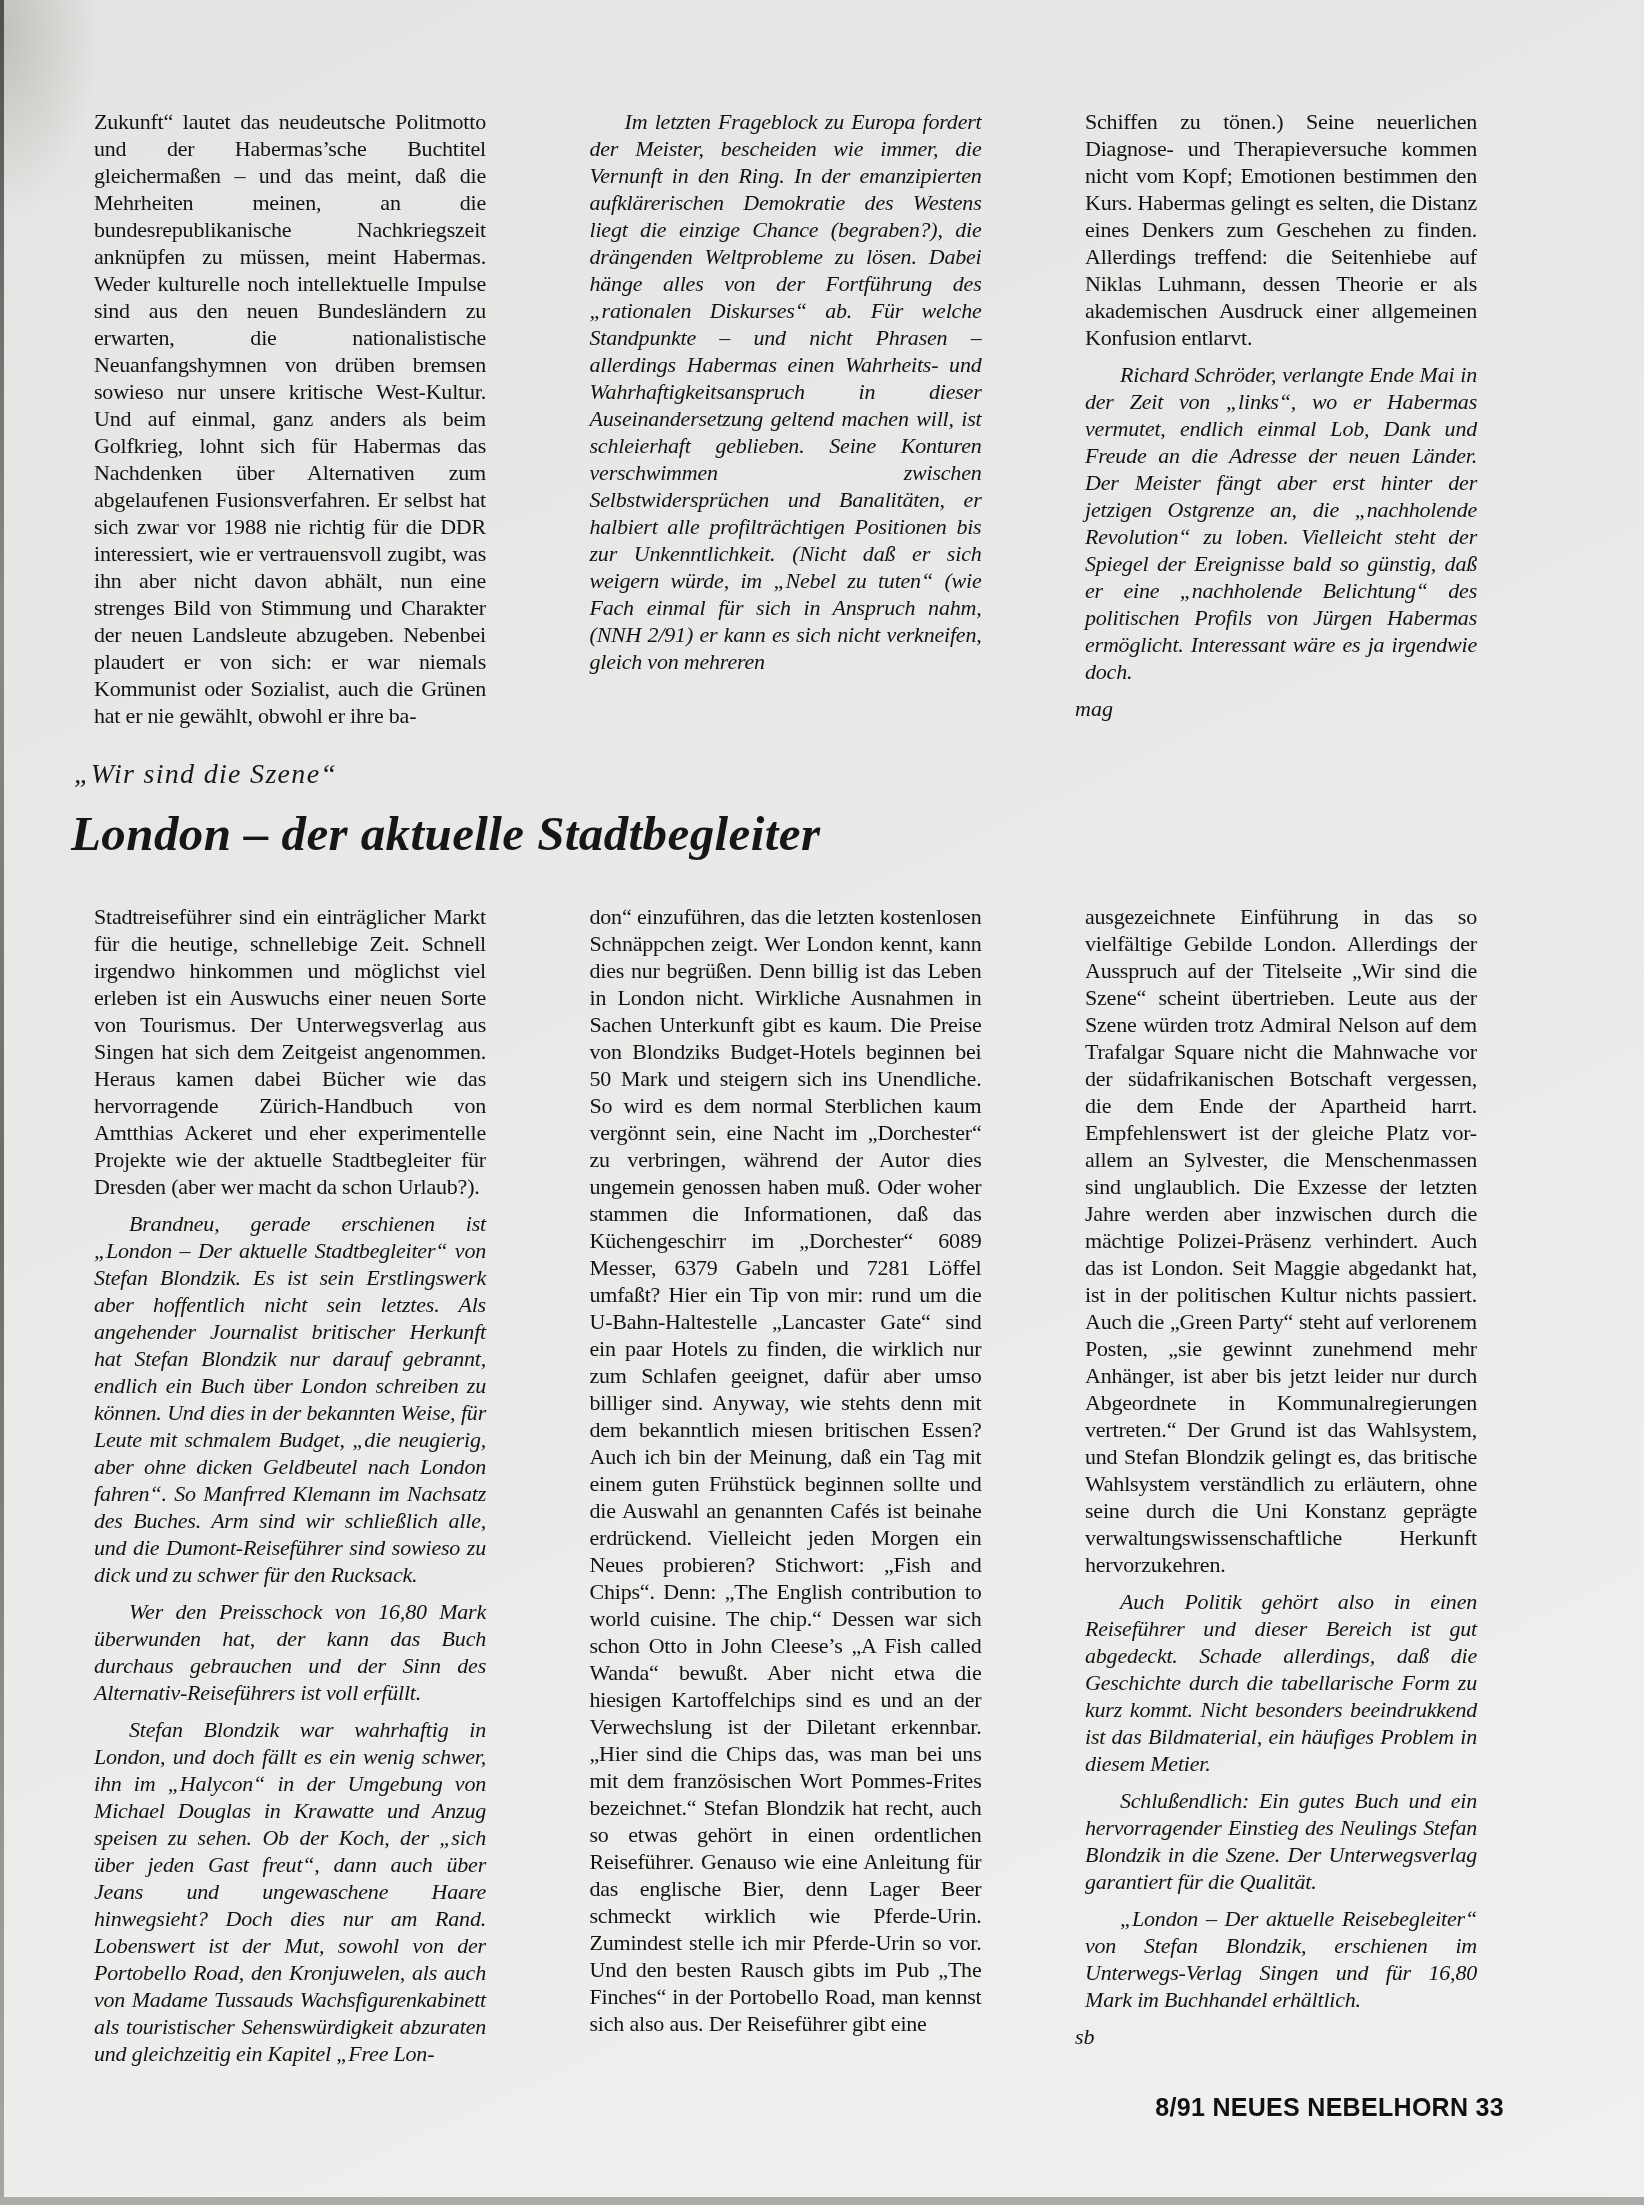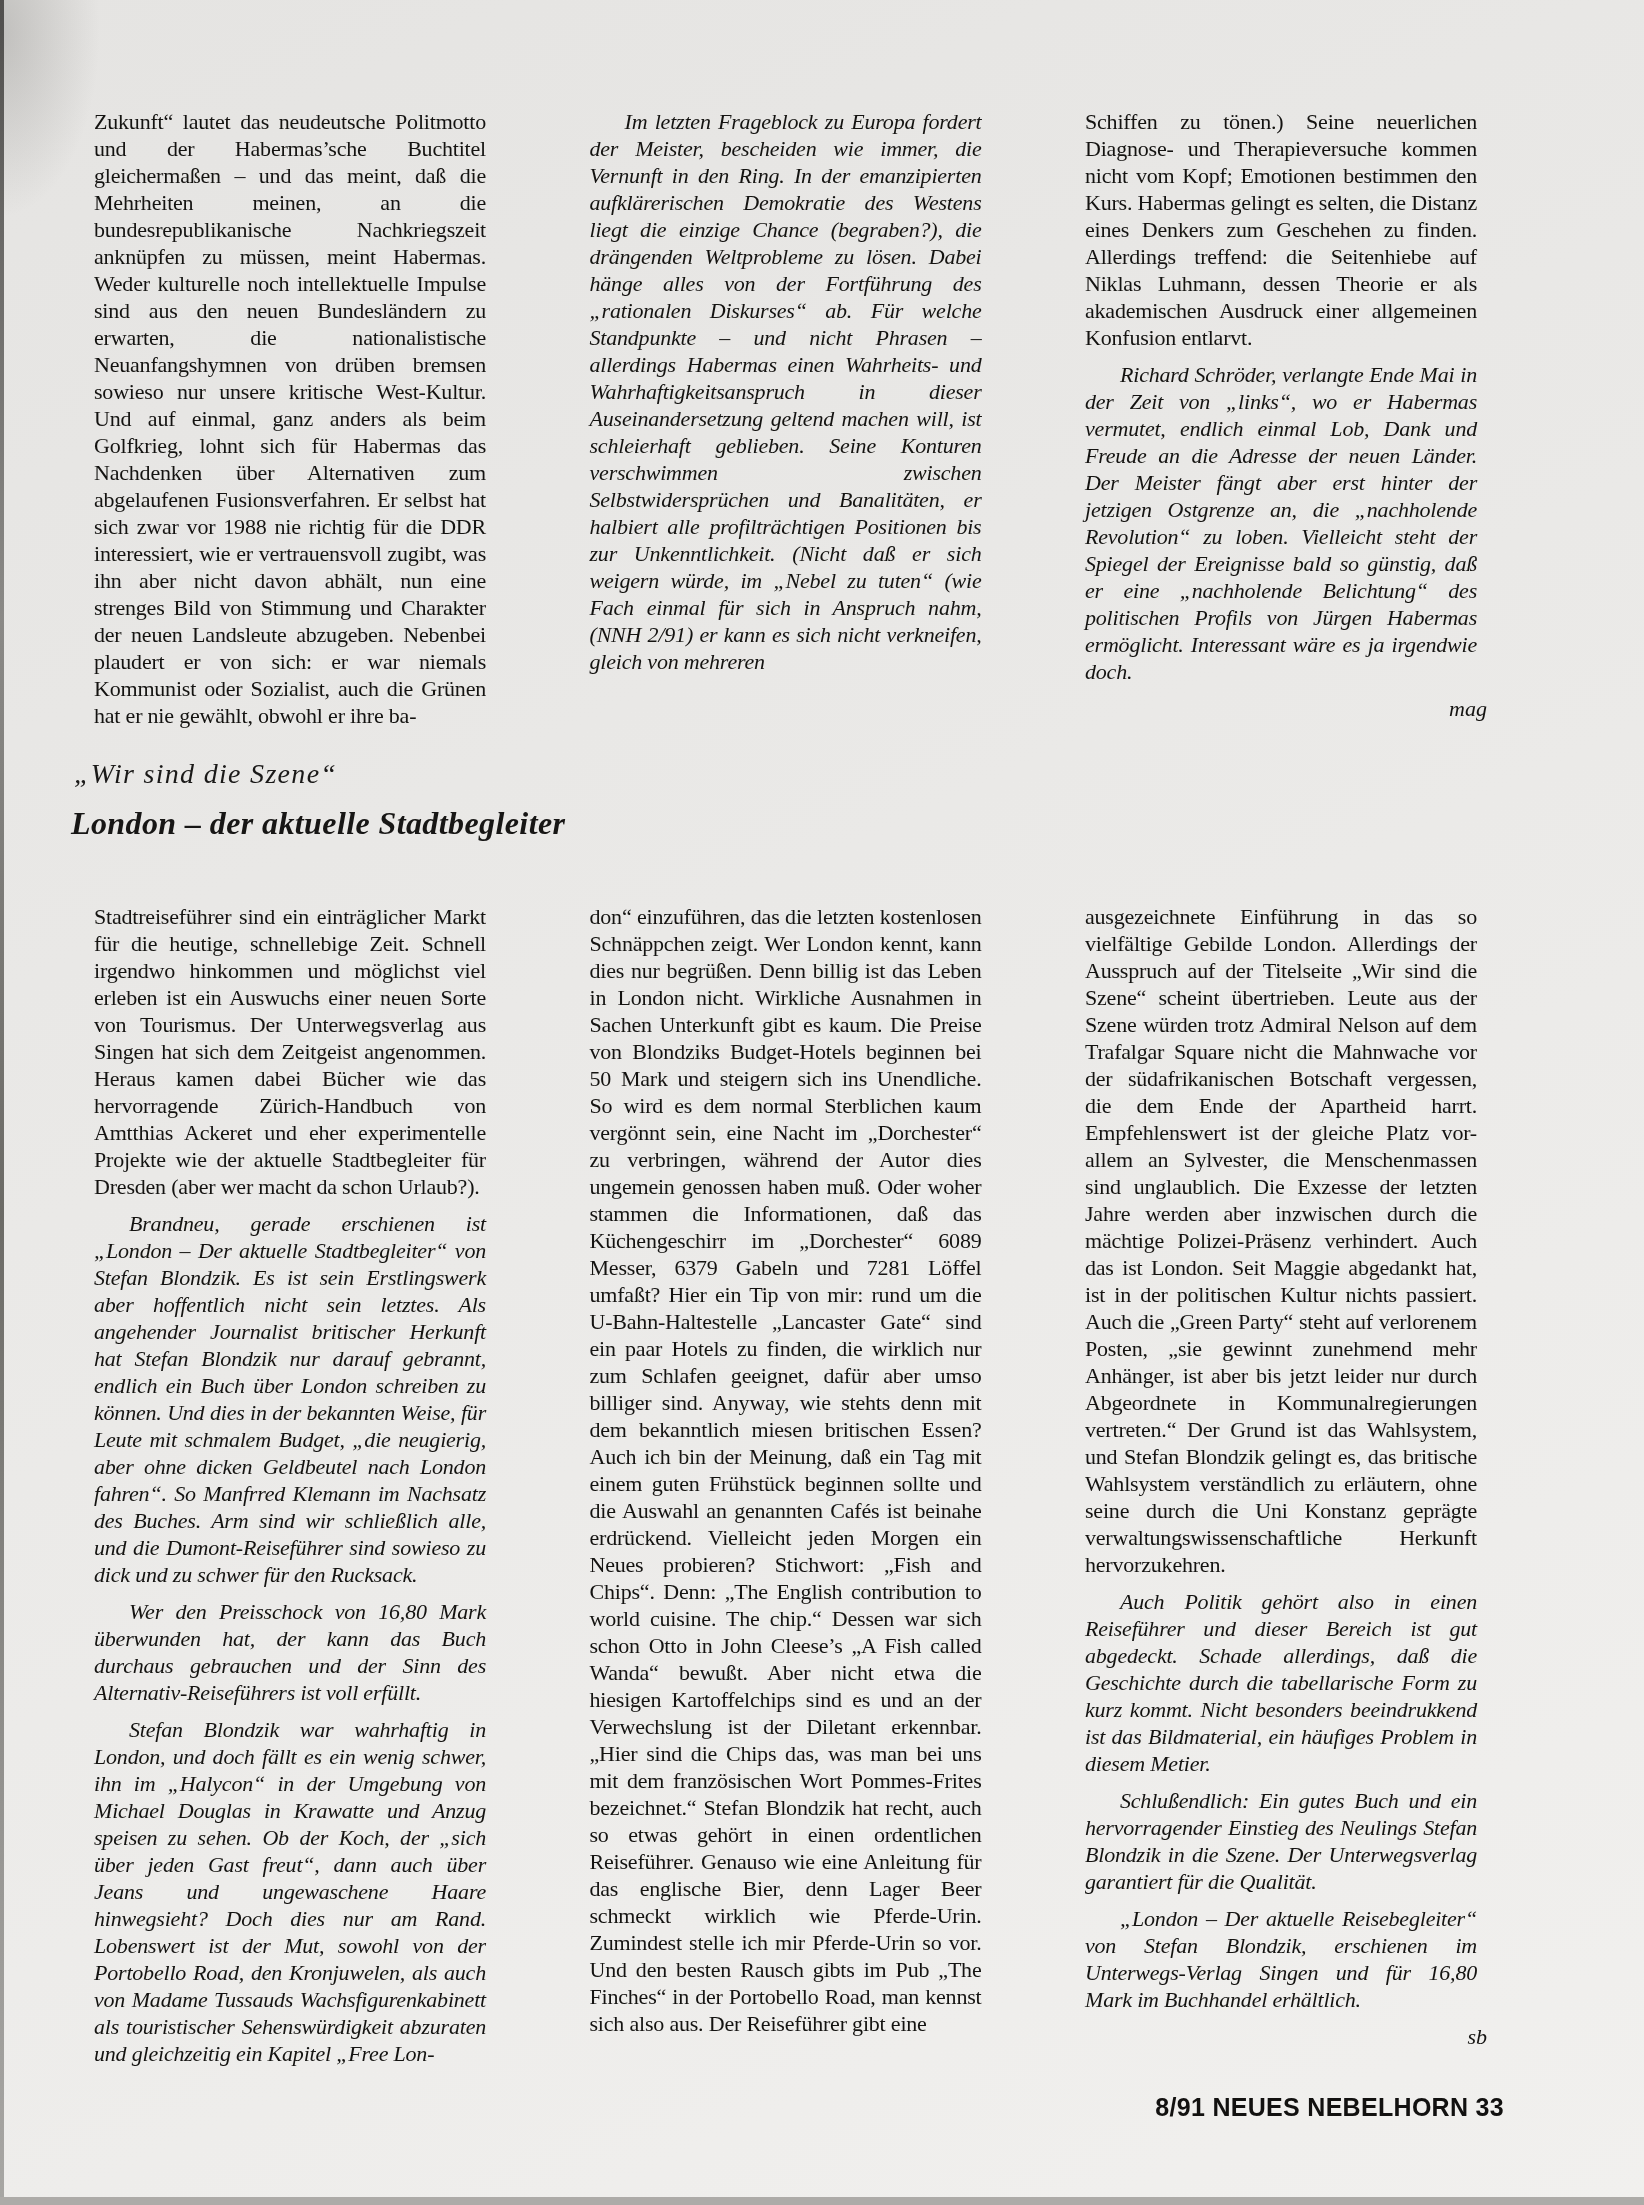--- a/index.html
+++ b/index.html
@@ -38,30 +38,29 @@
     line-height: 27px;
     text-align: justify;
     letter-spacing: -0.2px;
   }
   .para.indent { text-indent: 35px; font-style: italic; }
   .sig {
     margin: 0;
     font-size: 22px;
     line-height: 27px;
     font-style: italic;
-    text-align: right;
   }
   .kicker {
     position: absolute; left: 74px; top: 758px;
     font-size: 28px; font-style: italic; letter-spacing: 1.3px;
     color: #1a1918;
   }
   .title {
     position: absolute; left: 71px; top: 805px; margin: 0;
-    font-size: 32px; font-style: italic; font-weight: bold;
+    font-size: 49px; font-style: italic; font-weight: bold;
     letter-spacing: 0.4px; color: #171615;
     white-space: nowrap;
   }
   .footer {
     position: absolute; top: 2093px; right: 140px;
     font-family: "Liberation Sans", sans-serif;
     font-weight: bold; font-size: 25px; letter-spacing: 0.3px;
     color: #121110;
   }
 </style>

